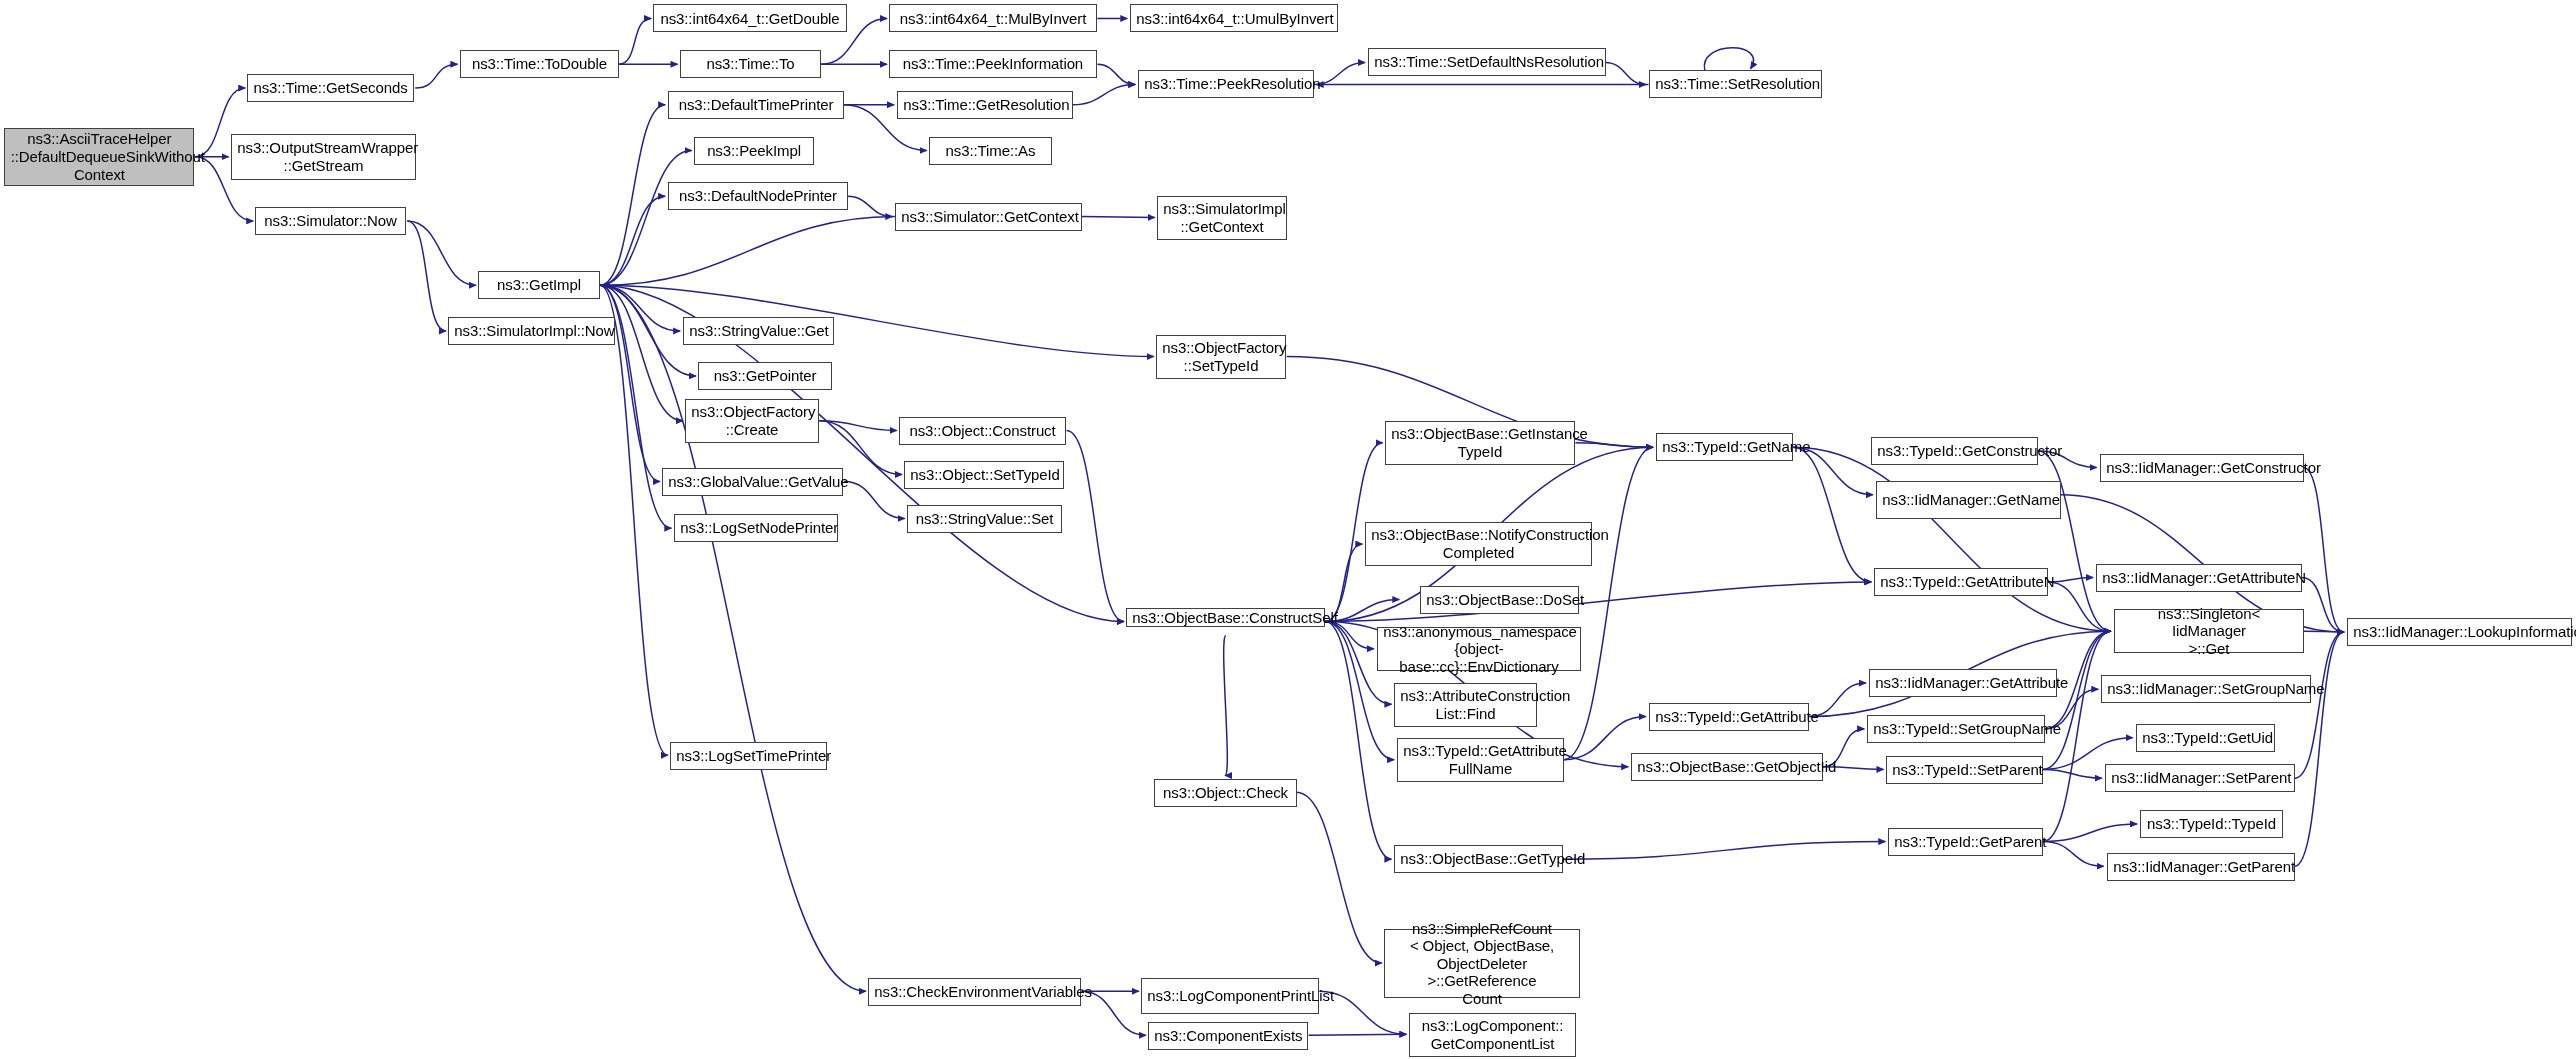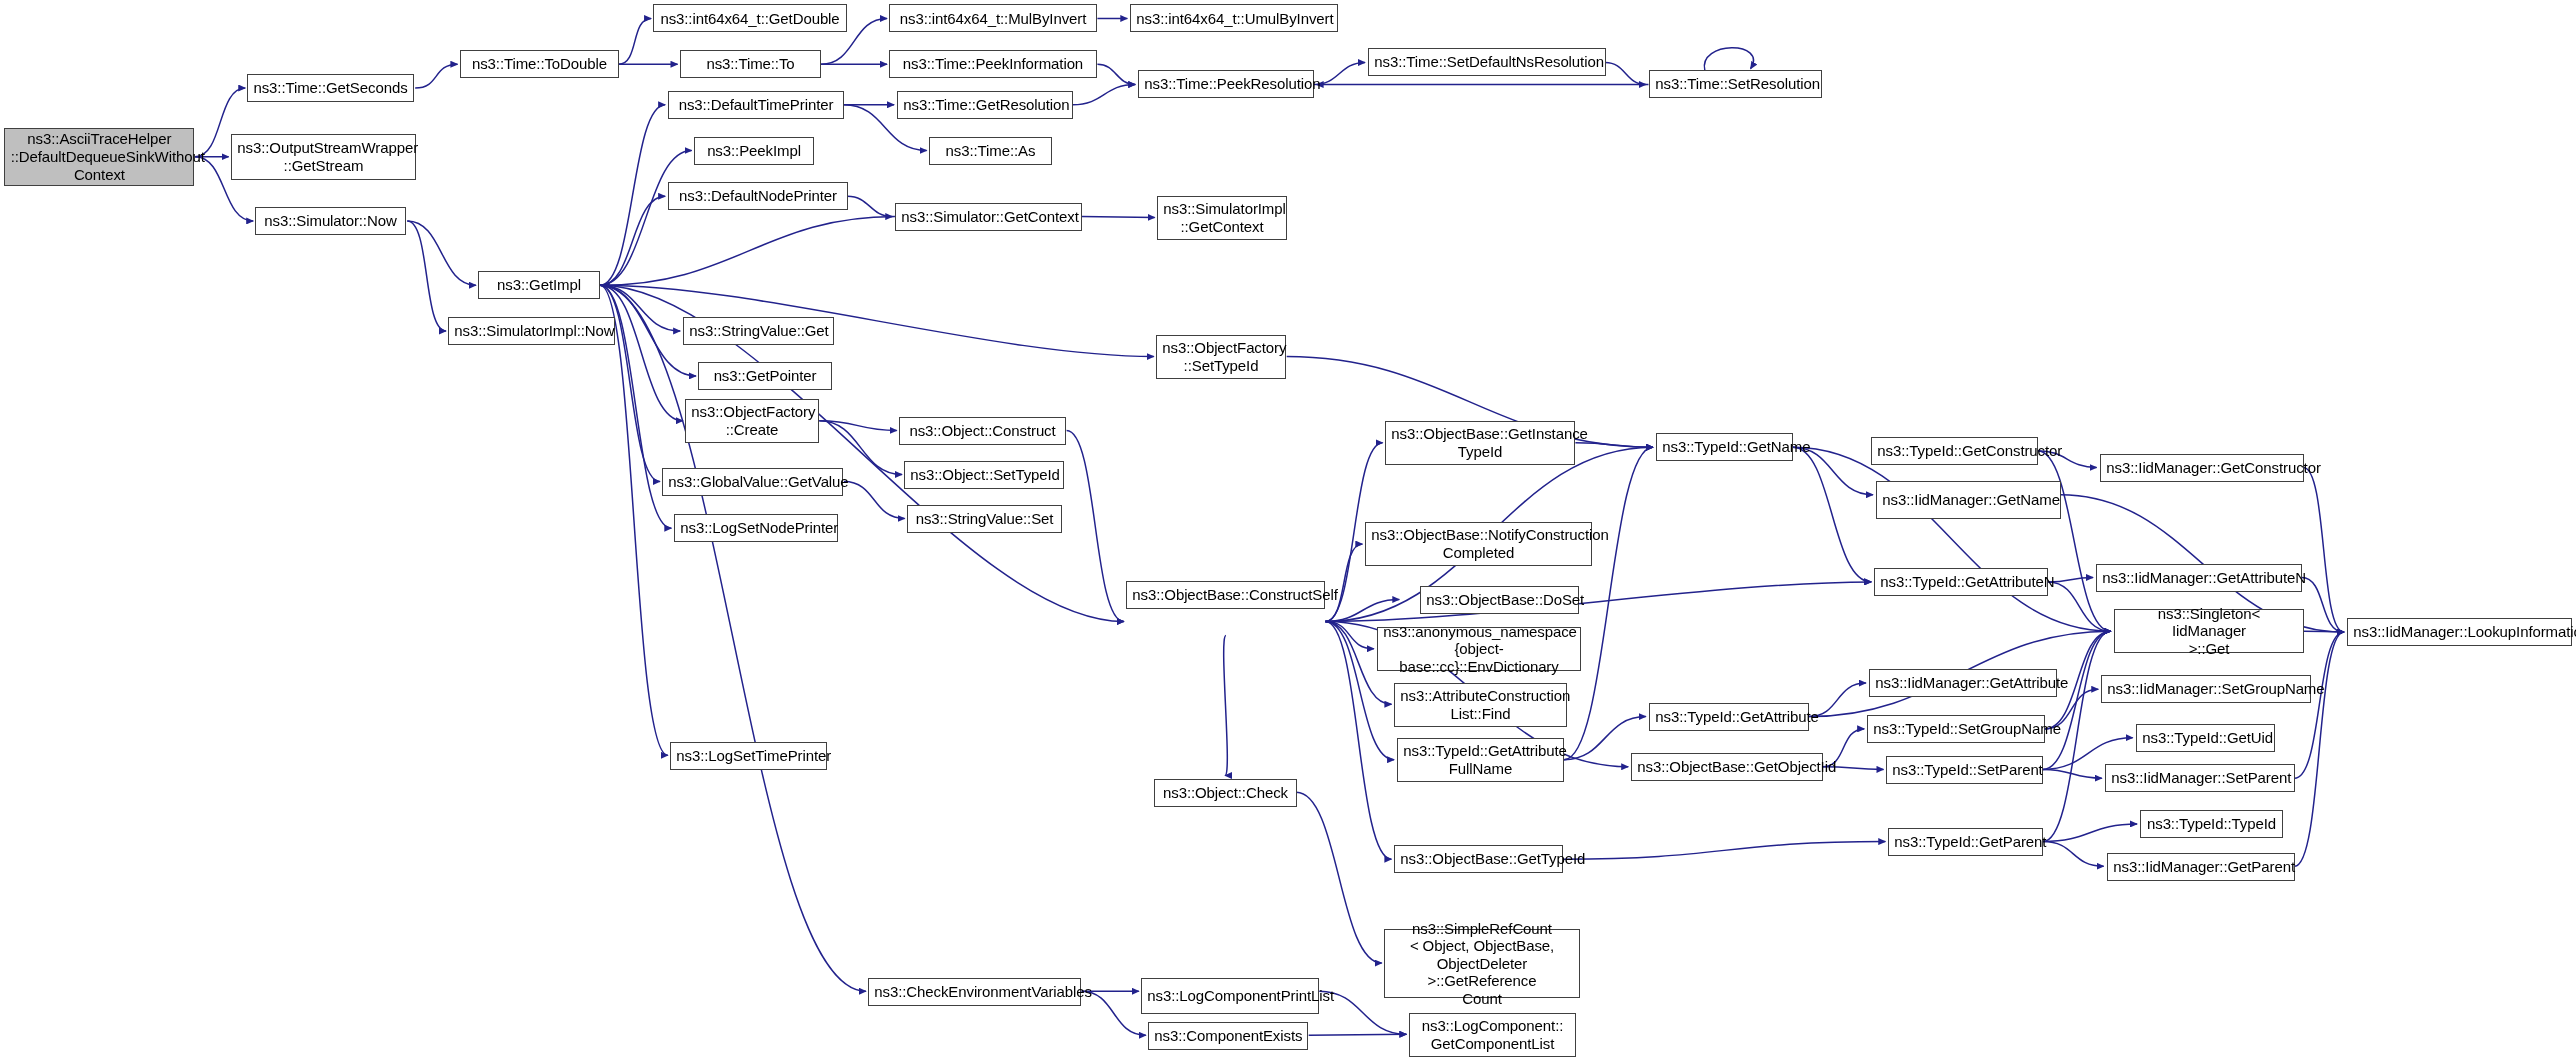--- a/index.html
+++ b/index.html
@@ -177,26 +177,26 @@
       <div class="node" style="left: 907px; top: 505px; width: 155px; height: 28px;"><span>ns3::StringValue::Set</span></div>
       <div class="node" style="left: 1385px; top: 421px; width: 190px; height: 44px;"><span>ns3::ObjectBase::GetInstance
 TypeId</span></div>
       <div class="node" style="left: 1656px; top: 433px; width: 137px; height: 28px;"><span>ns3::TypeId::GetName</span></div>
       <div class="node" style="left: 1871px; top: 437px; width: 167px; height: 28px;"><span>ns3::TypeId::GetConstructor</span></div>
       <div class="node" style="left: 2100px; top: 454px; width: 204px; height: 28px;"><span>ns3::IidManager::GetConstructor</span></div>
       <div class="node" style="left: 1365px; top: 522px; width: 227px; height: 44px;"><span>ns3::ObjectBase::NotifyConstruction
 Completed</span></div>
       <div class="node" style="left: 1876px; top: 481px; width: 185px; height: 38px;"><span>ns3::IidManager::GetName</span></div>
       <div class="node" style="left: 1396px; top: 586px; width: 159px; height: 28px; margin-left: 24px;"><span>ns3::ObjectBase::DoSet</span></div>
-      <div class="node" style="left: 1126px; top: 581px; width: 199px; height: 28px;"><span>ns3::ObjectBase::ConstructSelf</span></div>
+      <div class="node" style="left: 1126px; top: 608px; width: 199px; height: 19px;"><span>ns3::ObjectBase::ConstructSelf</span></div>
       <div class="node" style="left: 1377px; top: 627px; width: 204px; height: 44px;"><span>ns3::anonymous_namespace
 {object-base::cc}::EnvDictionary</span></div>
       <div class="node" style="left: 1874px; top: 568px; width: 174px; height: 28px;"><span>ns3::TypeId::GetAttributeN</span></div>
       <div class="node" style="left: 2096px; top: 564px; width: 206px; height: 28px;"><span>ns3::IidManager::GetAttributeN</span></div>
-      <div class="node" style="left: 1394px; top: 683px; width: 173px; height: 44px;"><span>ns3::AttributeConstruction
+      <div class="node" style="left: 1394px; top: 683px; width: 143px; height: 44px;"><span>ns3::AttributeConstruction
 List::Find</span></div>
       <div class="node" style="left: 2114px; top: 609px; width: 190px; height: 44px;"><span>ns3::Singleton&lt; IidManager
 &gt;::Get</span></div>
       <div class="node" style="left: 2347px; top: 618px; width: 225px; height: 28px;"><span>ns3::IidManager::LookupInformation</span></div>
       <div class="node" style="left: 1869px; top: 669px; width: 188px; height: 28px; justify-content: flex-end;"><span>ns3::IidManager::GetAttribute</span></div>
       <div class="node" style="left: 1649px; top: 703px; width: 160px; height: 28px;"><span>ns3::TypeId::GetAttribute</span></div>
       <div class="node" style="left: 2101px; top: 675px; width: 210px; height: 28px;"><span>ns3::IidManager::SetGroupName</span></div>
       <div class="node" style="left: 1867px; top: 715px; width: 178px; height: 28px;"><span>ns3::TypeId::SetGroupName</span></div>
       <div class="node" style="left: 2136px; top: 724px; width: 139px; height: 28px;"><span>ns3::TypeId::GetUid</span></div>
       <div class="node" style="left: 1397px; top: 738px; width: 167px; height: 44px;"><span>ns3::TypeId::GetAttribute

